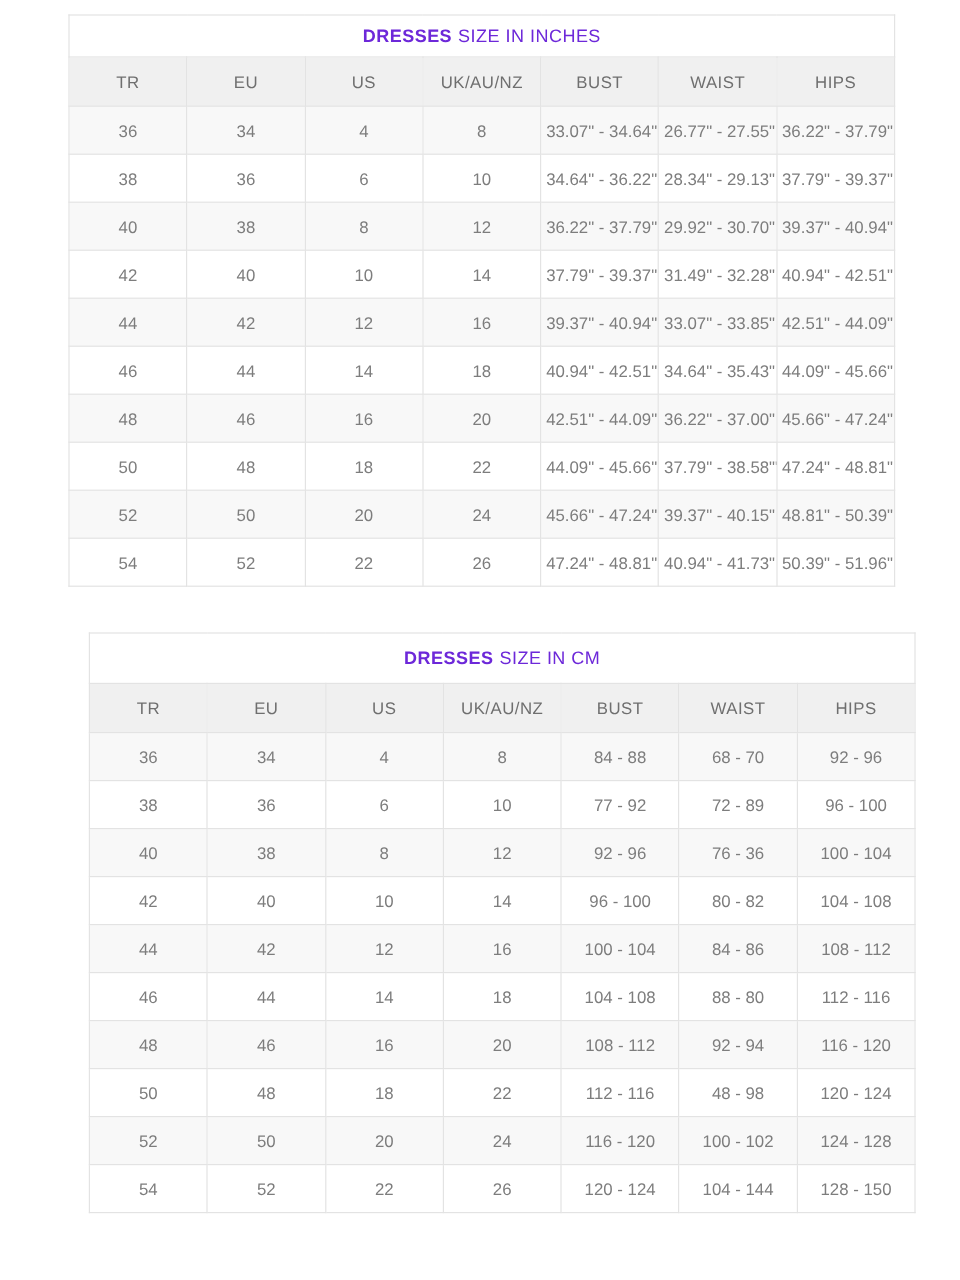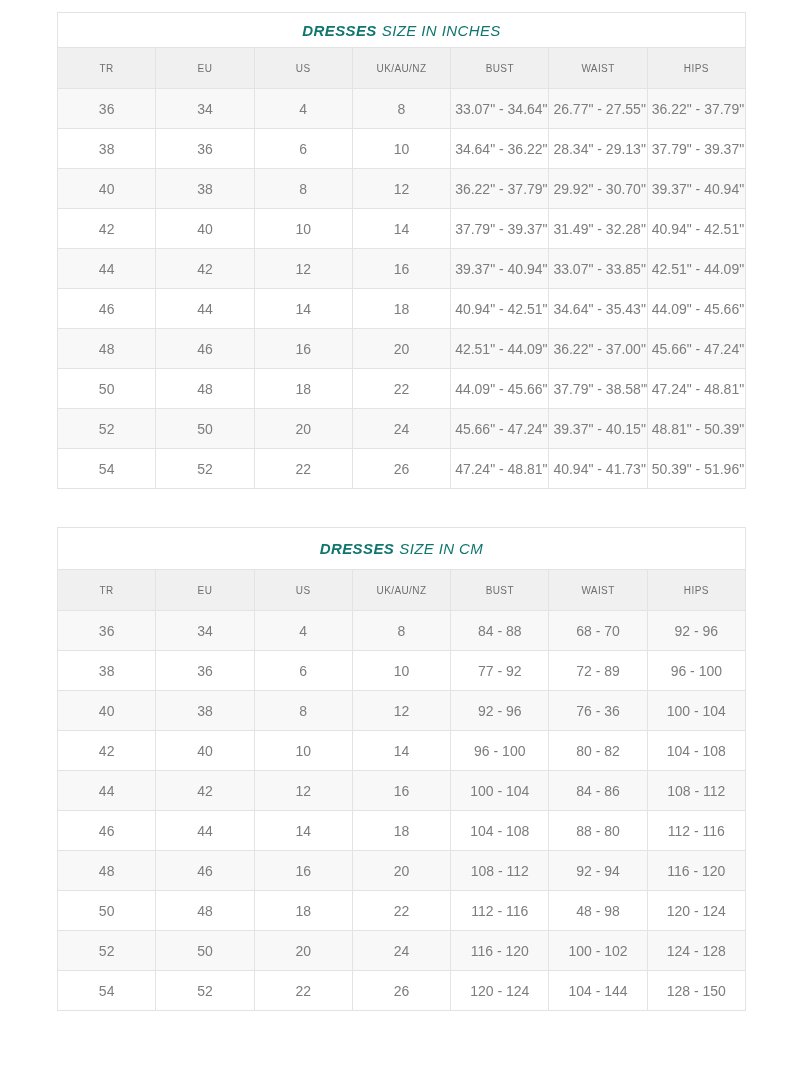--- a/index.html
+++ b/index.html
@@ -17,45 +17,45 @@
   }
   table.size-table {
     border-collapse: collapse;
     table-layout: fixed;
     width: 689px;
     border: 1px solid #d9d9d9;
     color: #7d7d7d;
   }
   table.size-table + table.size-table {
     margin-top: 38px;
+    margin-left: 17px;
   }
   .size-table th, .size-table td {
     border: 1px solid #e3e3e3;
     text-align: center;
     vertical-align: middle;
     font-weight: normal;
     padding: 0 4px;
     box-sizing: border-box;
     overflow: hidden;
     white-space: nowrap;
   }
   .title-cell {
     height: 35px;
     background: #ffffff;
     font-size: 15px;
-    color: #0f766e;
+    color: #6d28d9;
     letter-spacing: 0.4px;
-    font-style: italic;
   }
   .size-table.cm .title-cell { height: 42px; }
   .title-bold { font-weight: bold; margin-right: 5px; }
   .header-row th {
     height: 41px;
     background: #f0f0f0;
-    font-size: 10px;
+    font-size: 14px;
     color: #6f6f6f;
     letter-spacing: 0.4px;
   }
   .size-table tbody td {
     height: 40px;
     font-size: 14px;
     background: #ffffff;
   }
   .size-table tbody tr:nth-child(odd) td {
     background: #f8f8f8;

